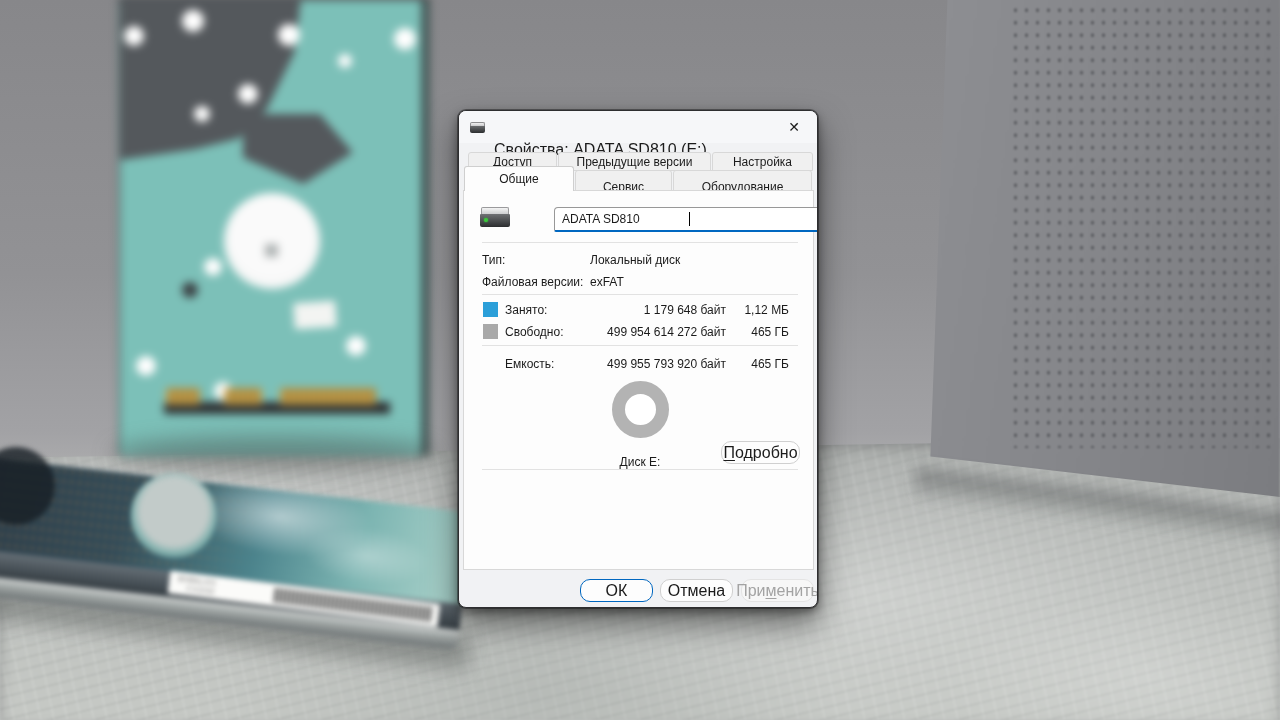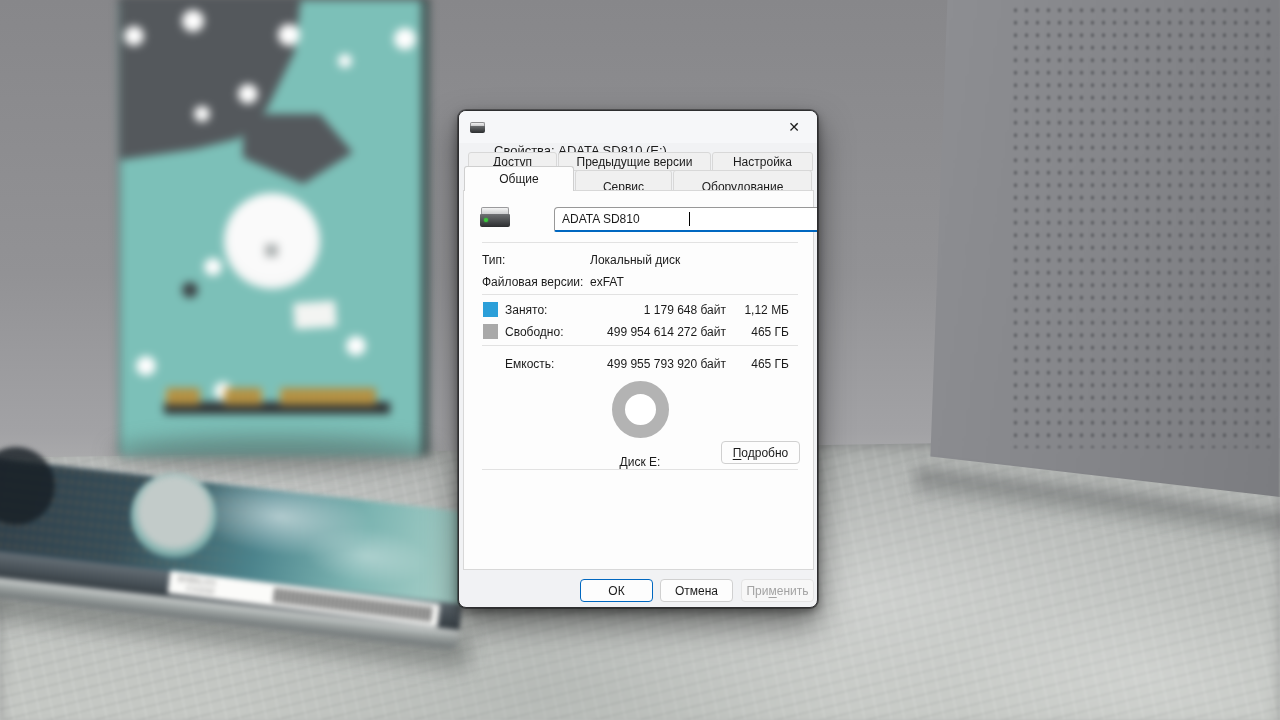--- a/index.html
+++ b/index.html
@@ -86,21 +86,21 @@
   
   .dialog { position:absolute; left:458px; top:110px; width:360px; height:498px;
     background:#f1f2f4; border-radius:8px; border:1px solid #2e2e30;
     box-shadow:0 0 0 1px rgba(0,0,0,.35), 0 16px 32px rgba(0,0,0,.5), 0 4px 10px rgba(0,0,0,.4);
     font-size:12px; color:#1b1b1b; overflow:hidden; }
   .titlebar { position:absolute; left:0; top:0; right:0; height:32px; background:#f6f7f9;
     display:flex; align-items:center; padding-left:11px; gap:9px; }
   .title-icon { width:15px; height:11px; position:relative; flex:0 0 auto; }
   .title-icon .top { position:absolute; left:0; top:0; width:100%; height:4px; background:linear-gradient(#f0f0f0,#c9c9cb); border:1px solid #8e8e90; border-bottom:none; border-radius:2px 2px 0 0; }
   .title-icon .front { position:absolute; left:0; top:4px; width:100%; height:7px; background:linear-gradient(#6a6c6e,#2c2e30); border-radius:0 0 2px 2px; }
-  .title-text { font-size:13px;margin-top:46px; }
+  .title-text { font-size:16px;margin-top:46px; }
   .close-btn { position:absolute; right:6px; top:4px; width:34px; height:24px; display:flex; align-items:center; justify-content:center; font-size:14px; font-weight:300; color:#1b1b1b; cursor:default; }
   .tab { position:absolute; height:19px; background:#f0f0f0; border:1px solid #d8d8d8; border-radius:3px 3px 0 0;
     display:flex; align-items:center; justify-content:center; font-size:12px; }
   .tab.row2 { height:33px; }
   .tab.active { background:#fdfdfd; border-color:#cfcfcf; border-bottom:none; z-index:3; }
   .page { position:absolute; left:4px; top:79px; width:351px; height:380px; background:#fdfdfd; border:1px solid #d8d8d8; z-index:2; }
   .drive-icon { position:absolute; left:16px; top:16px; width:30px; height:21px; }
   .drive-icon .top { position:absolute; left:1px; top:0; width:28px; height:7px; background:linear-gradient(#f4f4f4,#cdced0); border:1px solid #9a9a9c; border-bottom:none; border-radius:2px 2px 0 0; }
   .drive-icon .front { position:absolute; left:0; top:7px; width:30px; height:13px; background:linear-gradient(180deg,#6f7174,#2b2d2f); border-radius:1px 1px 2px 2px; }
   .drive-icon .led { position:absolute; left:4px; top:11px; width:4px; height:4px; border-radius:50%; background:#39c839; box-shadow:0 0 2px #39c839; }
@@ -108,22 +108,22 @@
     border:1px solid #989898; border-bottom:2px solid #0067c0; border-radius:4px 4px 2px 2px;
     display:flex; align-items:center; padding:0 7px;gap:48px; }
   .caret { display:inline-block; width:1px; height:14px; background:#000; margin-left:1px; }
   .divider { position:absolute; left:18px; right:15px; height:1px; background:#e2e2e2; }
   .lbl { position:absolute; white-space:nowrap; }
   .num { position:absolute; white-space:nowrap; text-align:left; }
   .swatch { position:absolute; left:19px; width:15px; height:15px; }
   .donut { position:absolute; left:148px; top:190px; width:57px; height:57px; border-radius:50%;
     border:13px solid #b3b3b3; background:#fff; }
   .caption { position:absolute; left:116px; top:264px; width:120px; text-align:center; }
-  .btn { position:absolute; height:23px; background:#fdfdfd; border:1px solid #d0d0d0; border-radius:4px;
-    display:flex; align-items:center; justify-content:center; font-size:12px; color:#1b1b1b; }
+  .btn { position:absolute; height:23px; background:#fdfdfd; border:1px solid #d0d0d0; border-radius:10px;
+    display:flex; align-items:center; justify-content:center; font-size:16px; color:#1b1b1b; }
   .btn-details { left:257px; top:250px; width:79px; }
   .footer-btn { top:468px; width:73px; }
   .btn-default { border:1.5px solid #0067c0; }
   .btn-disabled { color:#a3a3a3; background:#f7f7f7; border-color:#e4e4e4; }
   .u { text-decoration:underline; text-underline-offset:2px; }
 </style>
 </head>
 <body>
 
 <div class="floor"></div>

